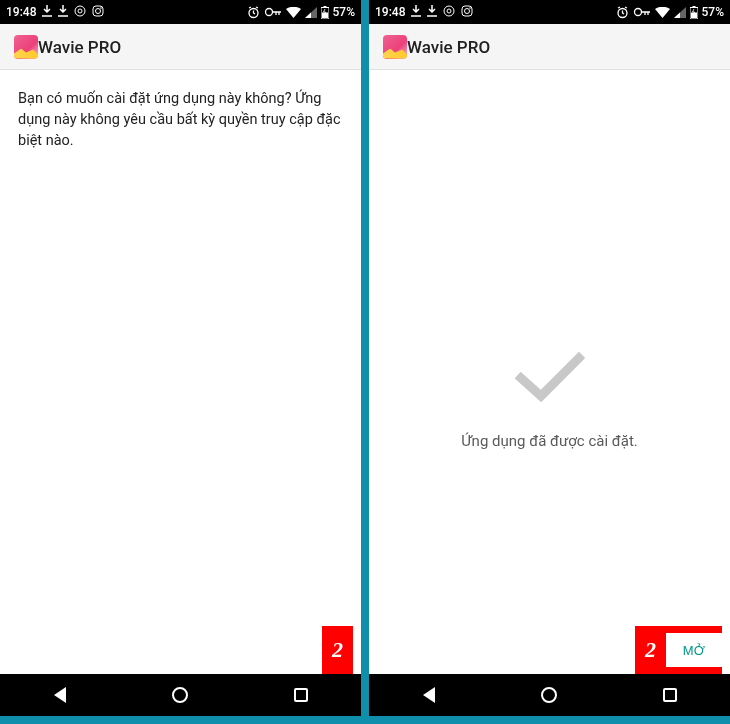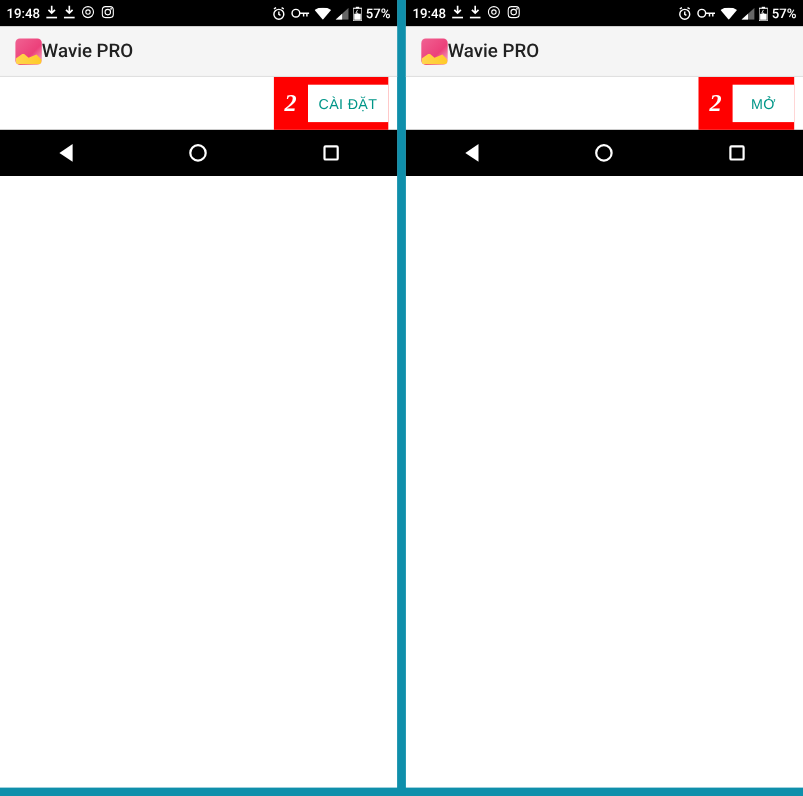--- a/index.html
+++ b/index.html
@@ -215,25 +215,27 @@
         </span>
       <span>57%</span>
     </div>
   </div>
 
   <div class="app-header">
     <div class="app-icon"></div>
     <div class="app-title">Wavie PRO</div>
   </div>
 
+  <div class="content">
+    <p class="prompt-text">Bạn có muốn cài đặt ứng dụng này không? Ứng dụng này không yêu cầu bất kỳ quyền truy cập đặc biệt nào.</p>
+  </div>
 
   <div class="action-row">
     <div class="step-badge">
       <span class="step-num">2</span>
-      <button class="action-btn">CÀI ĐẶT</button>
     </div>
   </div>
 
   <div class="nav-bar">
     <div class="nav-btn">
         <div class="tri"></div>
       </div>
     <div class="nav-btn">
         <div class="circ"></div>
       </div>
@@ -298,20 +300,30 @@
         </span>
       <span>57%</span>
     </div>
   </div>
 
   <div class="app-header">
     <div class="app-icon"></div>
     <div class="app-title">Wavie PRO</div>
   </div>
 
+  <div class="content">
+    <div class="done-area">
+      <div class="checkmark">
+        <svg width="70" height="54" viewBox="0 0 70 54">
+            <path d="M6 28 L26 46 L64 8" stroke="#c8c8c8" stroke-width="9" fill="none" stroke-linecap="square"></path>
+          </svg>
+      </div>
+      <div class="done-text">Ứng dụng đã được cài đặt.</div>
+    </div>
+  </div>
 
   <div class="action-row">
     <div class="step-badge">
       <span class="step-num">2</span>
       <button class="action-btn">MỞ</button>
     </div>
   </div>
 
   <div class="nav-bar">
     <div class="nav-btn">

